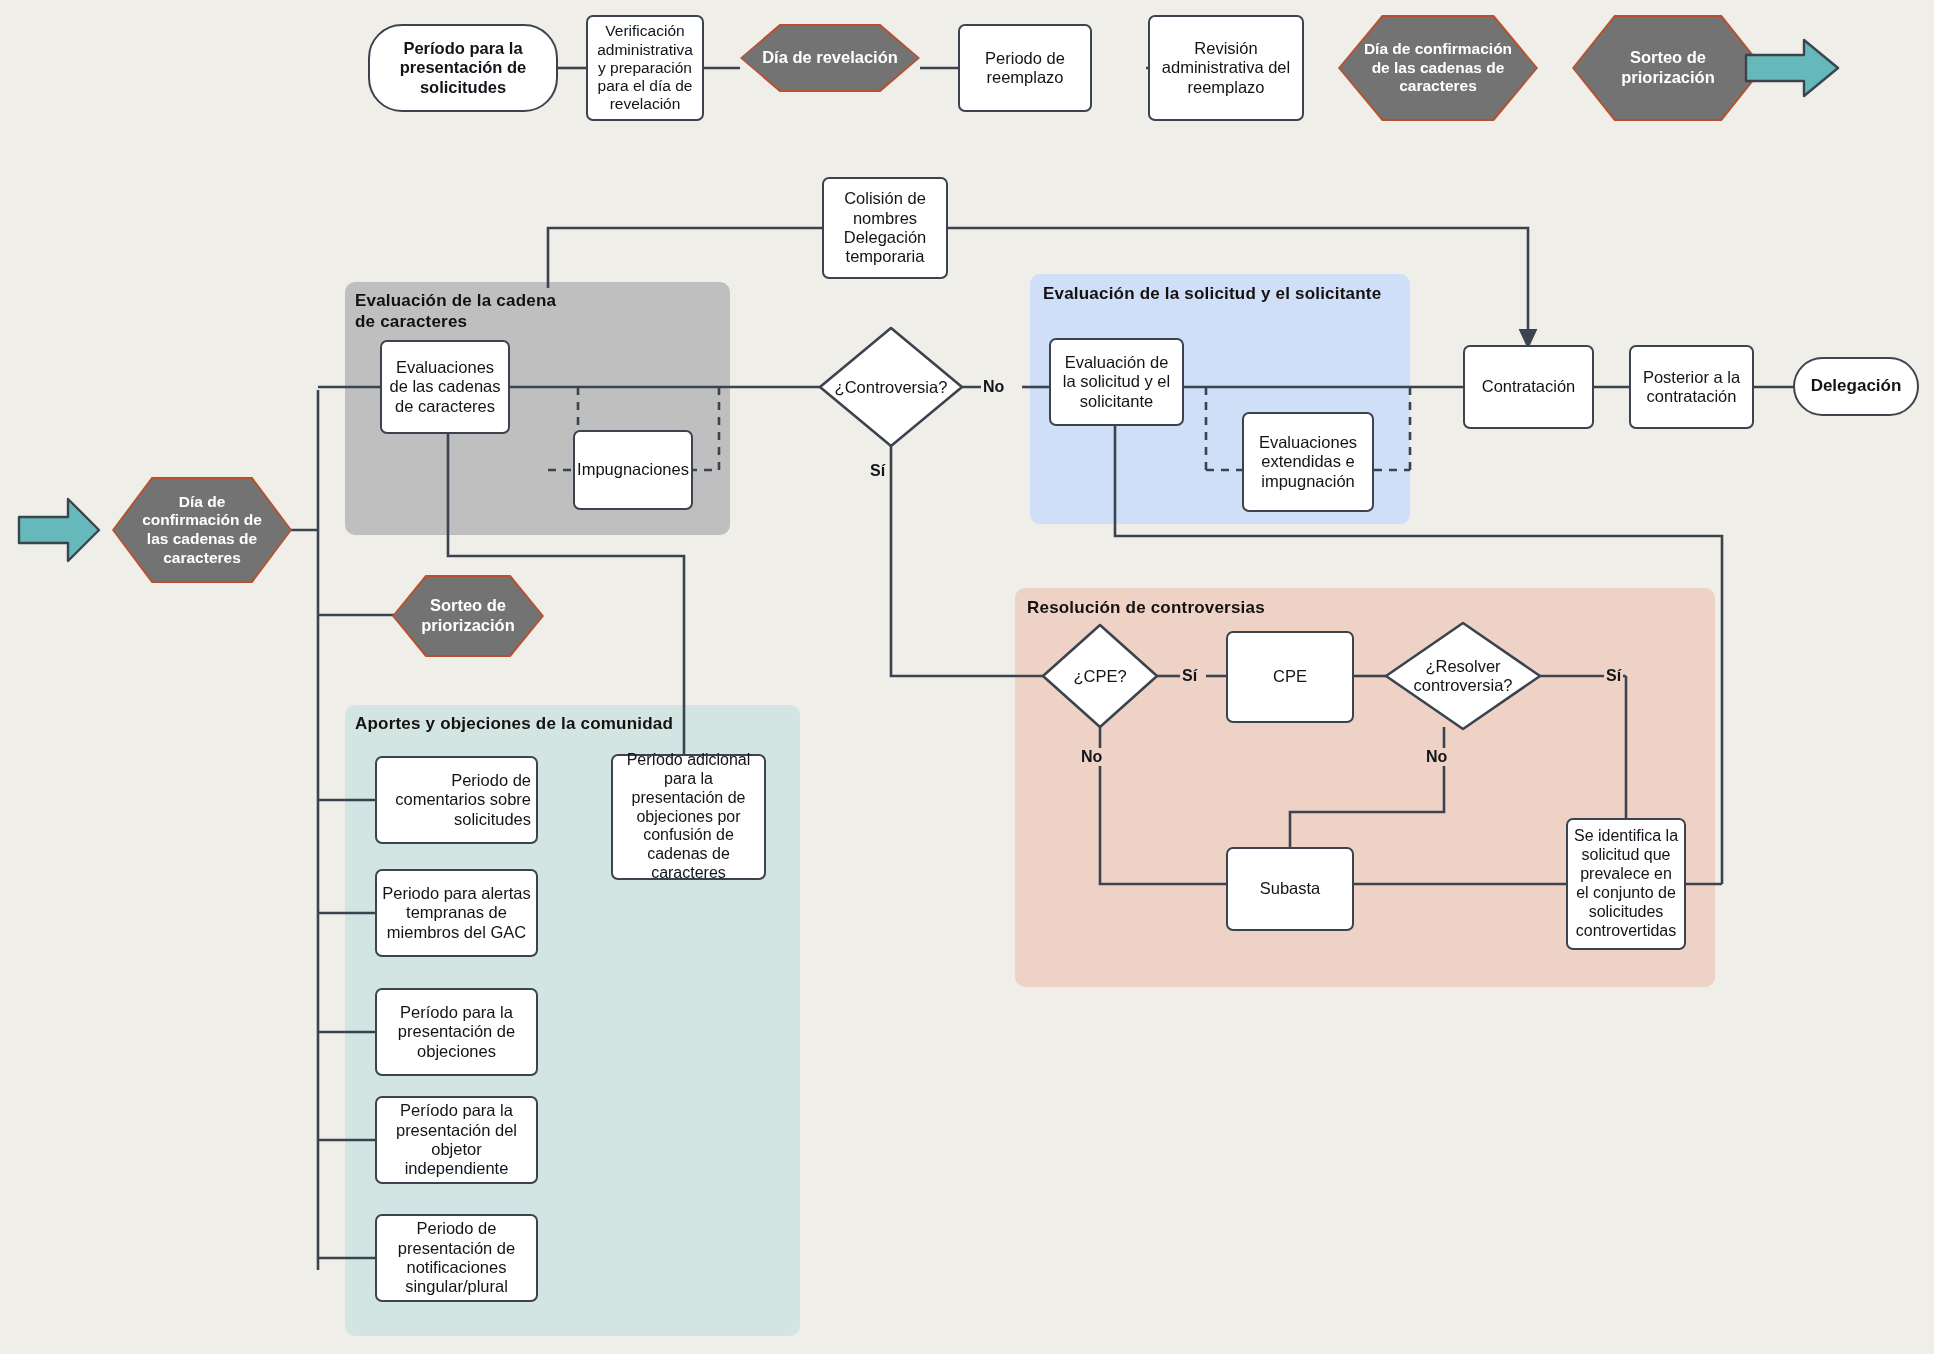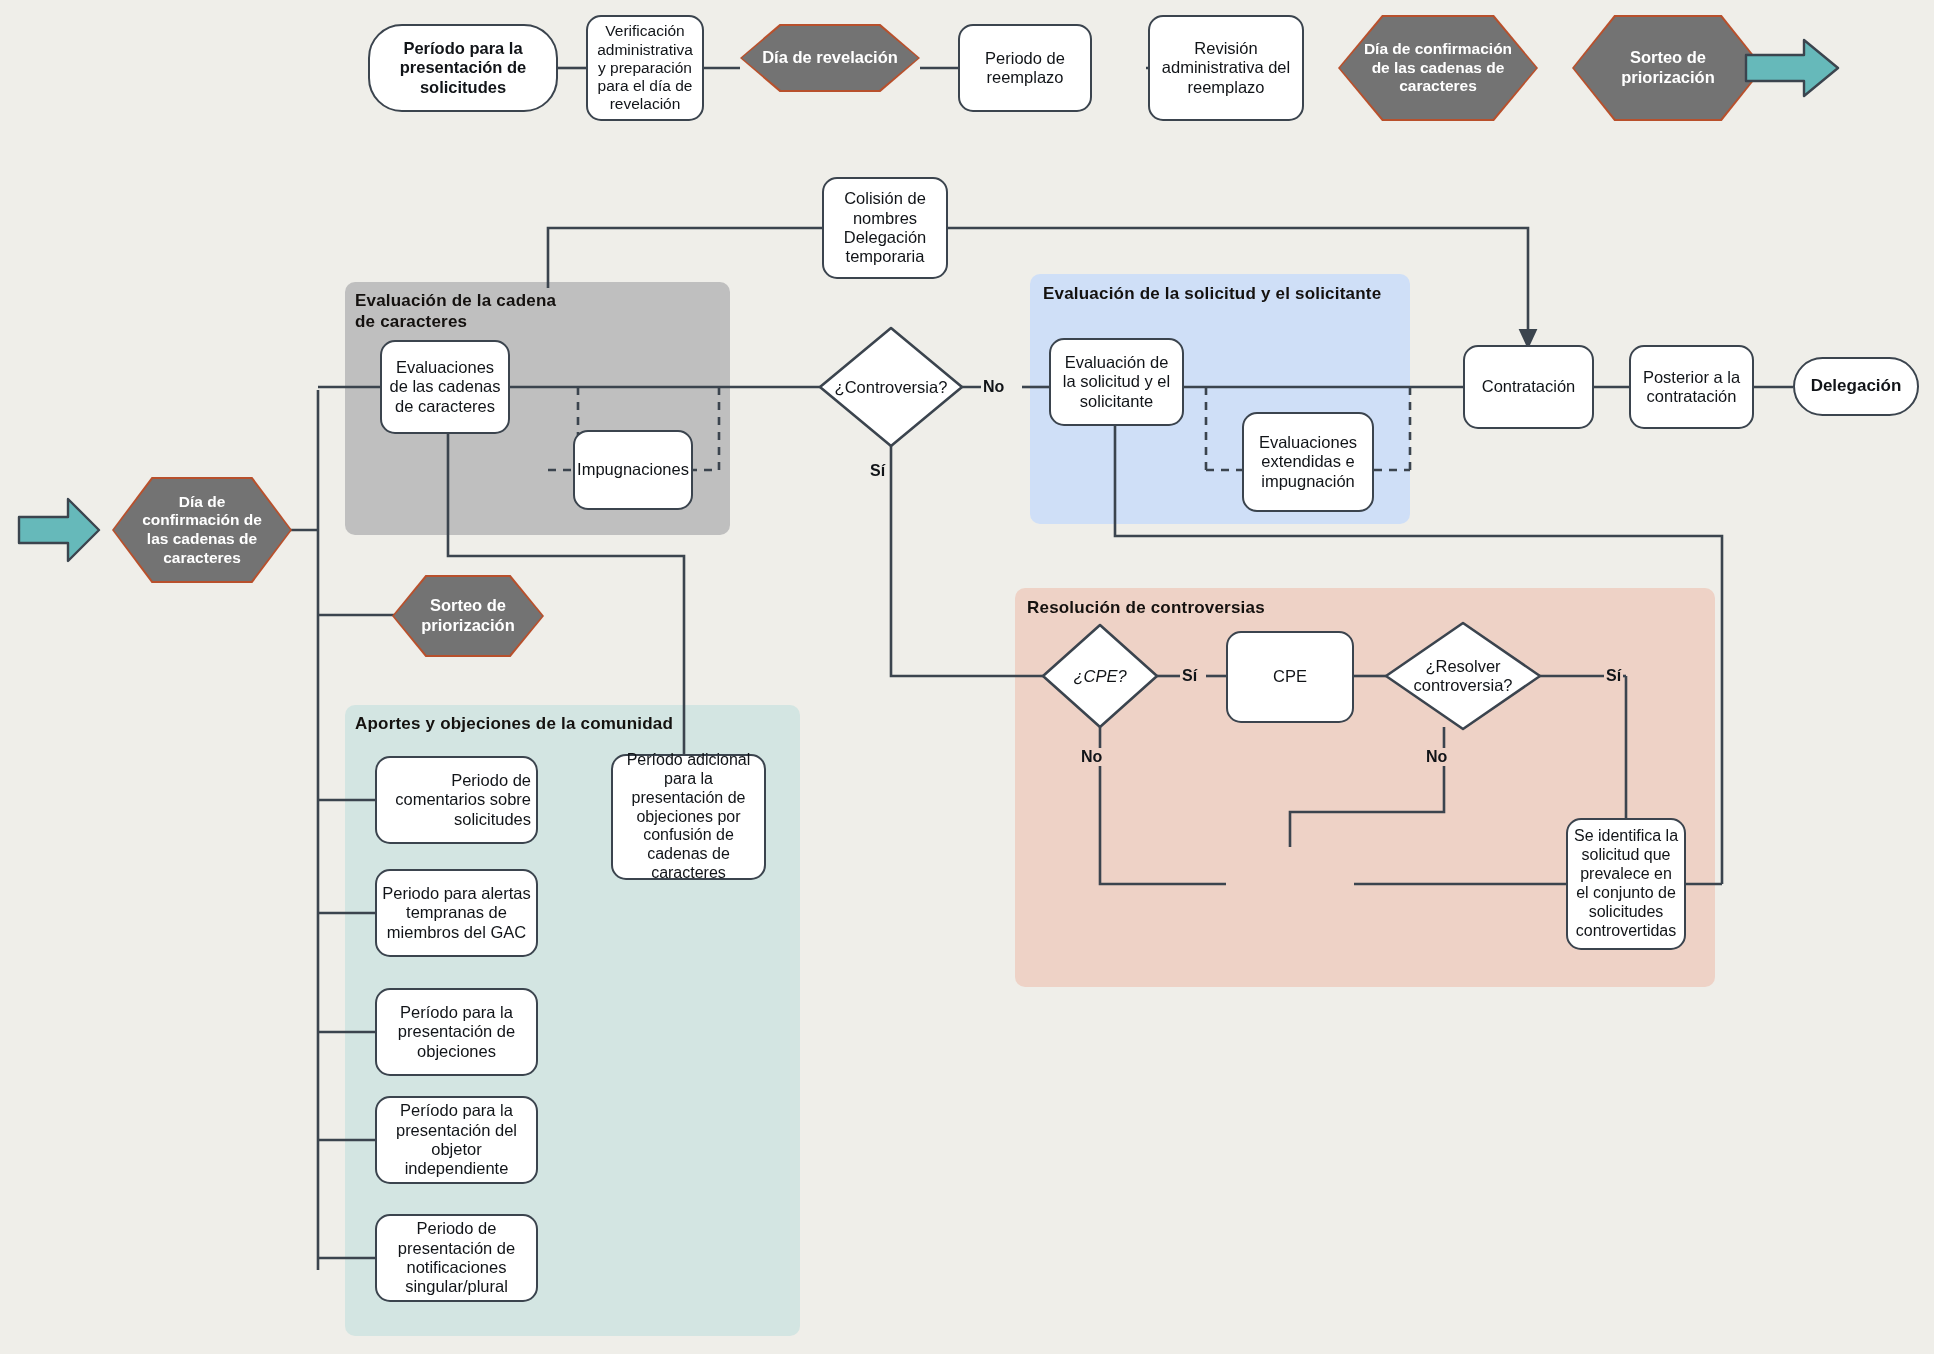--- a/index.html
+++ b/index.html
@@ -32,21 +32,21 @@
     font-size: 17px;
     color: #14110f;
     line-height: 1.22;
     letter-spacing: 0.2px;
   }
   .node {
     position: absolute;
     box-sizing: border-box;
     background: #ffffff;
     border: 2.4px solid #3b444e;
-    border-radius: 15px;
+    border-radius: 7px;
     display: flex;
     align-items: center;
     justify-content: center;
     text-align: center;
     color: #111418;
     font-size: 16.5px;
     line-height: 1.18;
     padding: 2px 5px;
   }
   .node.rounded-pill {
@@ -285,36 +285,37 @@
   <div class="node" style="left:375px; top:869px; width:163px; height:88px;">Periodo para alertas tempranas de miembros del GAC</div>
 
   <div class="node" style="left:375px; top:988px; width:163px; height:88px;">Período para la presentación de objeciones</div>
 
   <div class="node" style="left:375px; top:1096px; width:163px; height:88px;">Período para la presentación del objetor independiente</div>
 
   <div class="node" style="left:375px; top:1214px; width:163px; height:88px;">Periodo de presentación de notificaciones singular/plural</div>
 
   <div class="node" style="left:611px; top:754px; width:155px; height:126px; font-size:16px;">Período adicional para la presentación de objeciones por confusión de cadenas de caracteres</div>
 
-  <div class="diamond" style="left:1040px; top:622px; width:120px; height:108px;font-style:italic;">
+  <div class="diamond" style="left:1040px; top:622px; width:120px; height:108px;">
     <svg class="dface" viewBox="0 0 120 108" width="120" height="108" xmlns="http://www.w3.org/2000/svg">
       <polygon points="60,3 117,54 60,105 3,54" fill="#ffffff" stroke="#3b444e" stroke-width="2.6" stroke-linejoin="round"></polygon>
     </svg>
     <div class="dlabel">¿CPE?</div>
   </div>
   <div class="edge-label on-pink" style="left:1180px; top:667px;">Sí</div>
   <div class="edge-label on-pink" style="left:1079px; top:748px;">No</div>
 
   <div class="node" style="left:1226px; top:631px; width:128px; height:92px;">CPE</div>
 
   <div class="diamond" style="left:1383px; top:620px; width:160px; height:112px;">
     <svg class="dface" viewBox="0 0 160 112" width="160" height="112" xmlns="http://www.w3.org/2000/svg">
       <polygon points="80,3 157,56 80,109 3,56" fill="#ffffff" stroke="#3b444e" stroke-width="2.6" stroke-linejoin="round"></polygon>
     </svg>
     <div class="dlabel">¿Resolver controversia?</div>
   </div>
   <div class="edge-label on-pink" style="left:1604px; top:667px;">Sí</div>
   <div class="edge-label on-pink" style="left:1424px; top:748px;">No</div>
 
+  <div class="node" style="left:1226px; top:847px; width:128px; height:84px;">Subasta</div>
 
   <div class="node" style="left:1566px; top:818px; width:120px; height:132px; font-size:16px;">Se identifica la solicitud que prevalece en el conjunto de solicitudes controvertidas</div>
 
 </div>
 
 </body></html>

